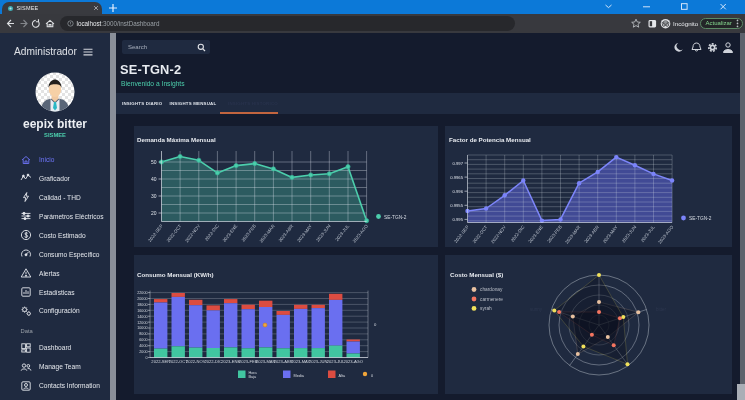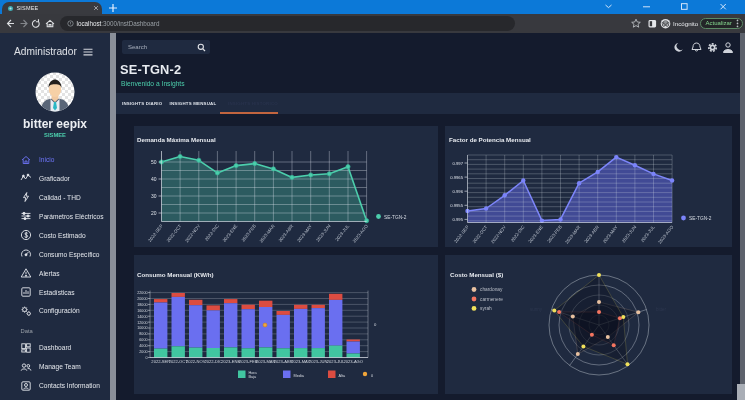--- a/index.html
+++ b/index.html
@@ -106,21 +106,21 @@
   <rect width="40" height="40" fill="url(#chk)"></rect>
   <path d="M6 40 C6 28 13 26.5 20 26.5 C27 26.5 34 28 34 40 Z" fill="#5a6678"></path>
   <path d="M15.5 27 L20 31.5 L24.5 27 L24.5 40 L15.5 40 Z" fill="#e9edf2"></path>
   <path d="M16.5 26.8 L20 30 L23.5 26.8 L23.5 24 L16.5 24 Z" fill="#f0c8a0"></path>
   <path d="M19 30 L21 30 L22 36 L20 38.5 L18 36 Z" fill="#2ab8c5"></path>
   <ellipse cx="20" cy="17.5" rx="6.2" ry="7.4" fill="#f6d0a6"></ellipse>
   <path d="M13.6 17 C13 9.5 18 7.5 20 7.5 C22 7.5 27 9.5 26.4 17 C26.4 13.5 24.5 12.2 20 12.2 C15.5 12.2 13.6 13.5 13.6 17 Z" fill="#231f1c"></path>
  </g>
   </svg>
 
-<span class="abs" style="left:0;top:117px;width:110px;text-align:center;font-size:12px;font-weight:bold;color:#eceff3">bitter eepix</span>
+<span class="abs" style="left:0;top:117px;width:110px;text-align:center;font-size:12px;font-weight:bold;color:#eceff3">eepix bitter</span>
 <span class="abs" style="left:0;top:132px;width:110px;text-align:center;font-size:5.8px;font-weight:bold;color:#4cceac">SISMEE</span>
 
 <div class="mi" style="top:151.9px">
     <span class="mic">
       <svg width="12" height="12" viewBox="0 0 12 12" style="stroke:#6d74f8;stroke-width:0.9;fill:#6d74f8">
         <path d="M2 6 L6 2.5 L10 6 M3.2 5.4 V9.5 H8.8 V5.4" fill="none"></path>
         <path d="M5 9.5 V7 H7 V9.5" fill="none"></path>
       </svg>
     </span>
     <span class="mil" style="color:#6d74f8">Inicio</span>

